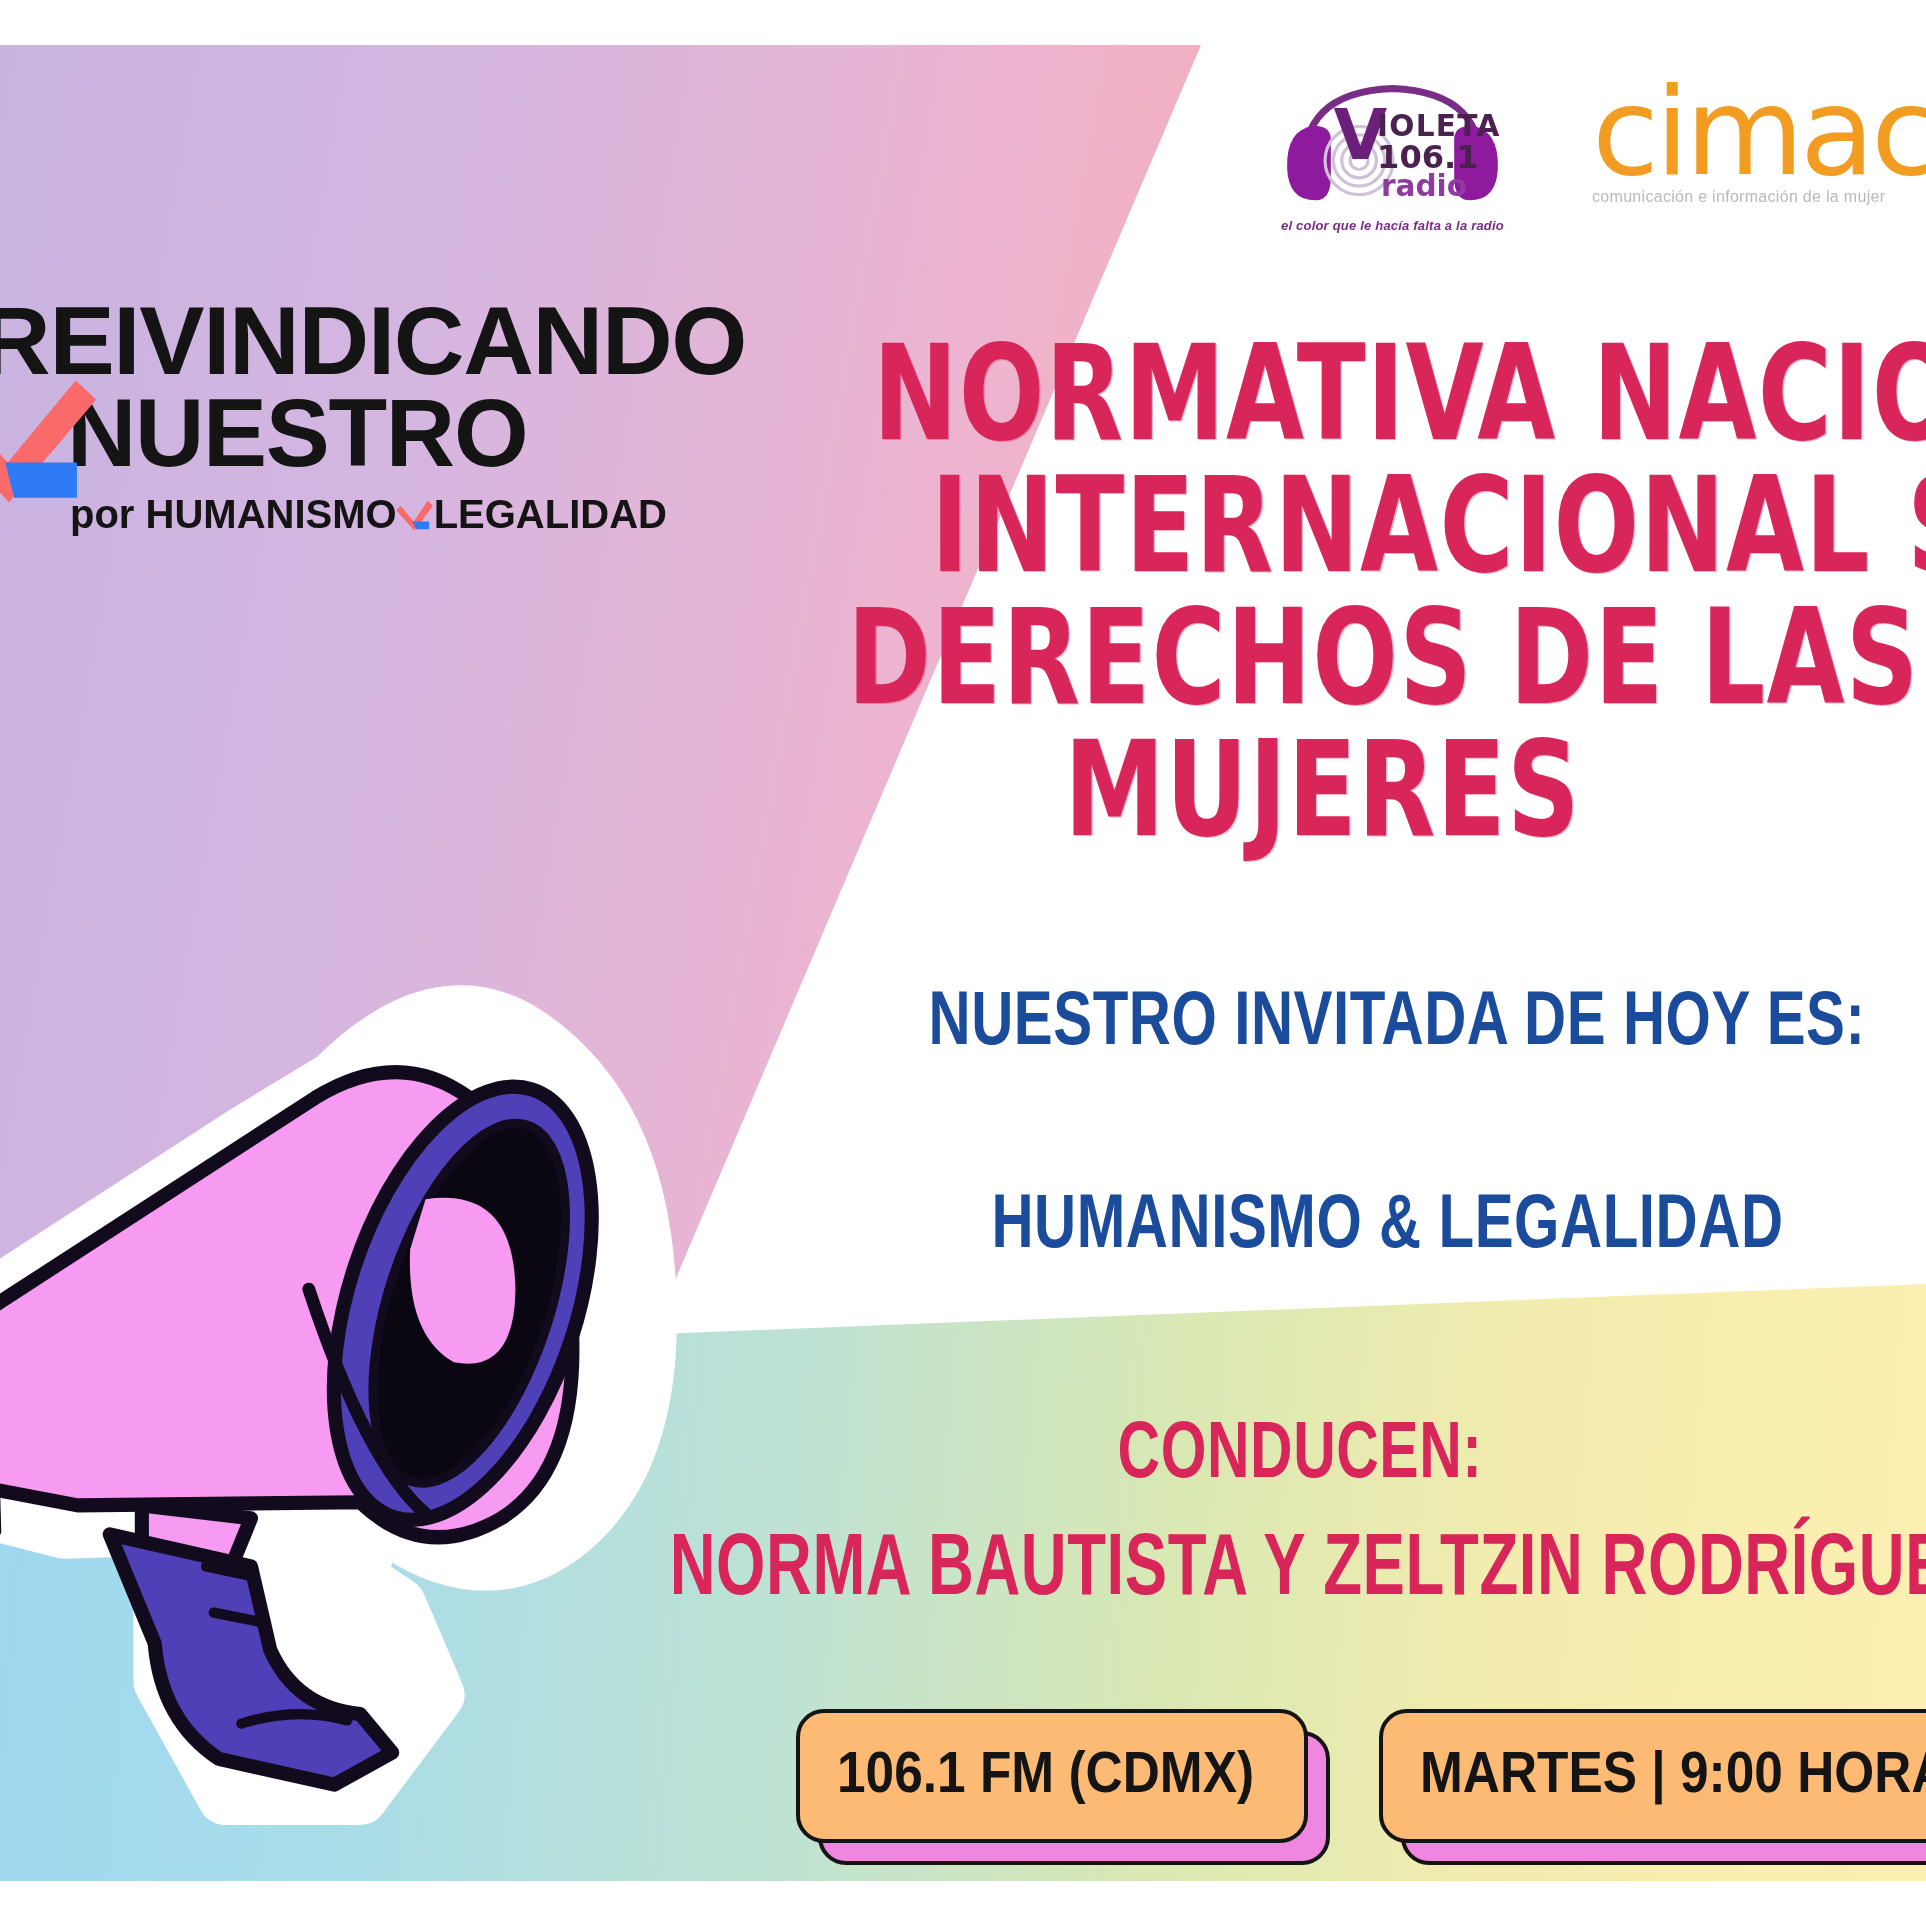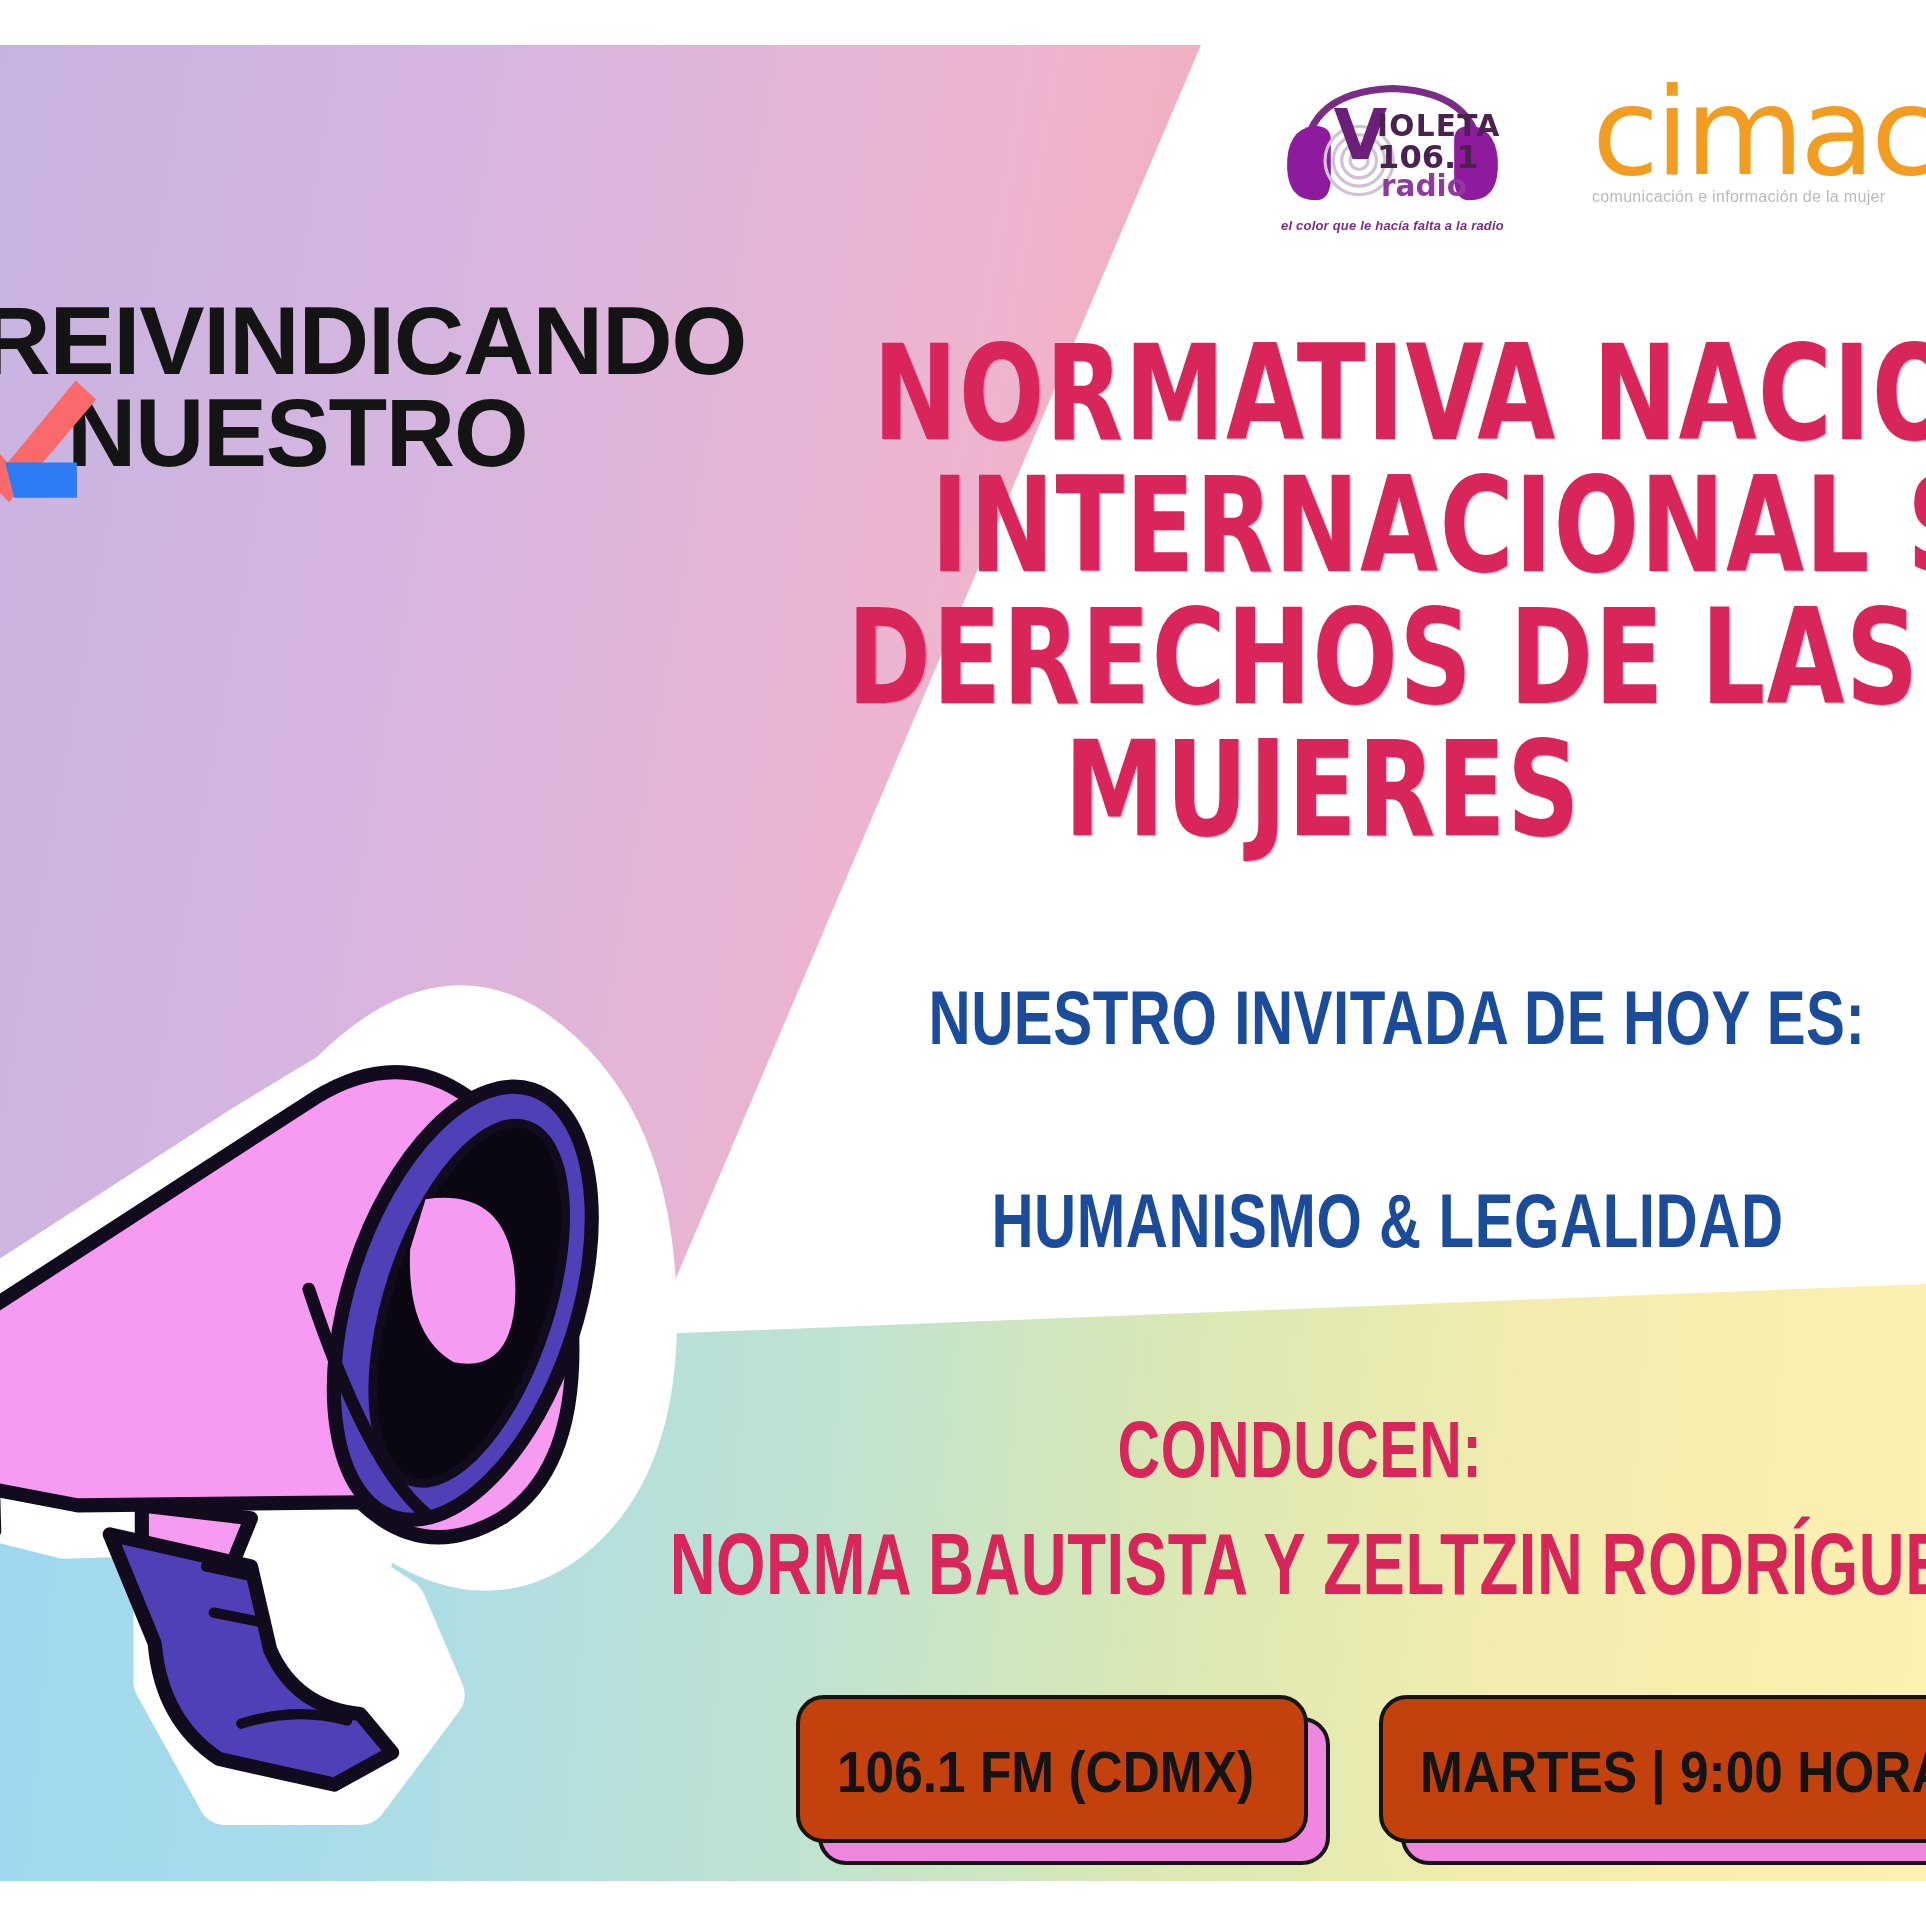--- a/index.html
+++ b/index.html
@@ -93,22 +93,22 @@
   }
 
   
   .badges{position:absolute;left:796px;bottom:83px;display:flex;gap:71px;align-items:flex-start;}
   .badge-wrap{position:relative;}
   .badge-shadow{
     position:absolute;left:22px;top:22px;width:100%;height:100%;
     background:#ef87e0;border:4.5px solid #141414;border-radius:28px;box-sizing:border-box;
   }
   .badge{
-    position:relative;background:#c2410c;border:4.5px solid #141414;border-radius:28px;
-    padding:42px 37px 37px 37px;box-sizing:border-box;
+    position:relative;background:#fdba74;border:4.5px solid #141414;border-radius:28px;
+    padding:28px 37px 37px 37px;box-sizing:border-box;
   }
   .badge-text{
     font-size:53px;font-weight:bold;color:#141414;white-space:nowrap;letter-spacing:0px;
     font-family:"Liberation Sans Narrow","Liberation Sans",sans-serif;
     transform:scaleY(1.1) scaleX(.97);transform-origin:left center;
   }
 </style>
 </head>
 <body>
 
@@ -119,20 +119,28 @@
   <div class="bg-white-top"></div>
   <div class="bg-white-bottom"></div>
 
   <div class="program-logo">
     <svg class="pl-mark" viewBox="0 0 220 230">
       <path d="M-40 40 L62 150 L168 22 L200 52 L64 212 L-70 72 Z" fill="#fb6a6a"></path>
       <path d="M58 150 L170 150 L170 205 L72 205 Z" fill="#2f7bf5"></path>
     </svg>
     <div class="pl-line1">REIVINDICANDO</div>
     <div class="pl-line2">NUESTRO</div>
+    <div class="pl-sub">
+      <span>por HUMANISMO</span><span class="pl-amp">
+        <svg width="36" height="36" viewBox="0 0 56 56" style="vertical-align:-5.1px">
+          <path d="M6 14 L26 38 L48 6 L56 14 L27 52 L-2 20 Z" fill="#fb6a6a"></path>
+          <path d="M24 38 L50 38 L50 50 L30 50 Z" fill="#2f7bf5"></path>
+        </svg>
+      </span><span>LEGALIDAD</span>
+    </div>
   </div>
 
   <svg class="megaphone" viewBox="0 0 1180 1480">
 
     <g fill="#ffffff">
       <path d="M-120 930 L-120 760 L460 385 L600 300 Q760 140 900 230 Q1080 350 1090 640
                Q1100 900 960 1010 Q840 1100 700 1010 L660 990 L640 1080 L700 1120
                L760 1260 L640 1420 L430 1420 L330 1240 L330 1000 L180 1005 Z" stroke="#ffffff" stroke-width="86" stroke-linejoin="round"></path>
     </g>
 

